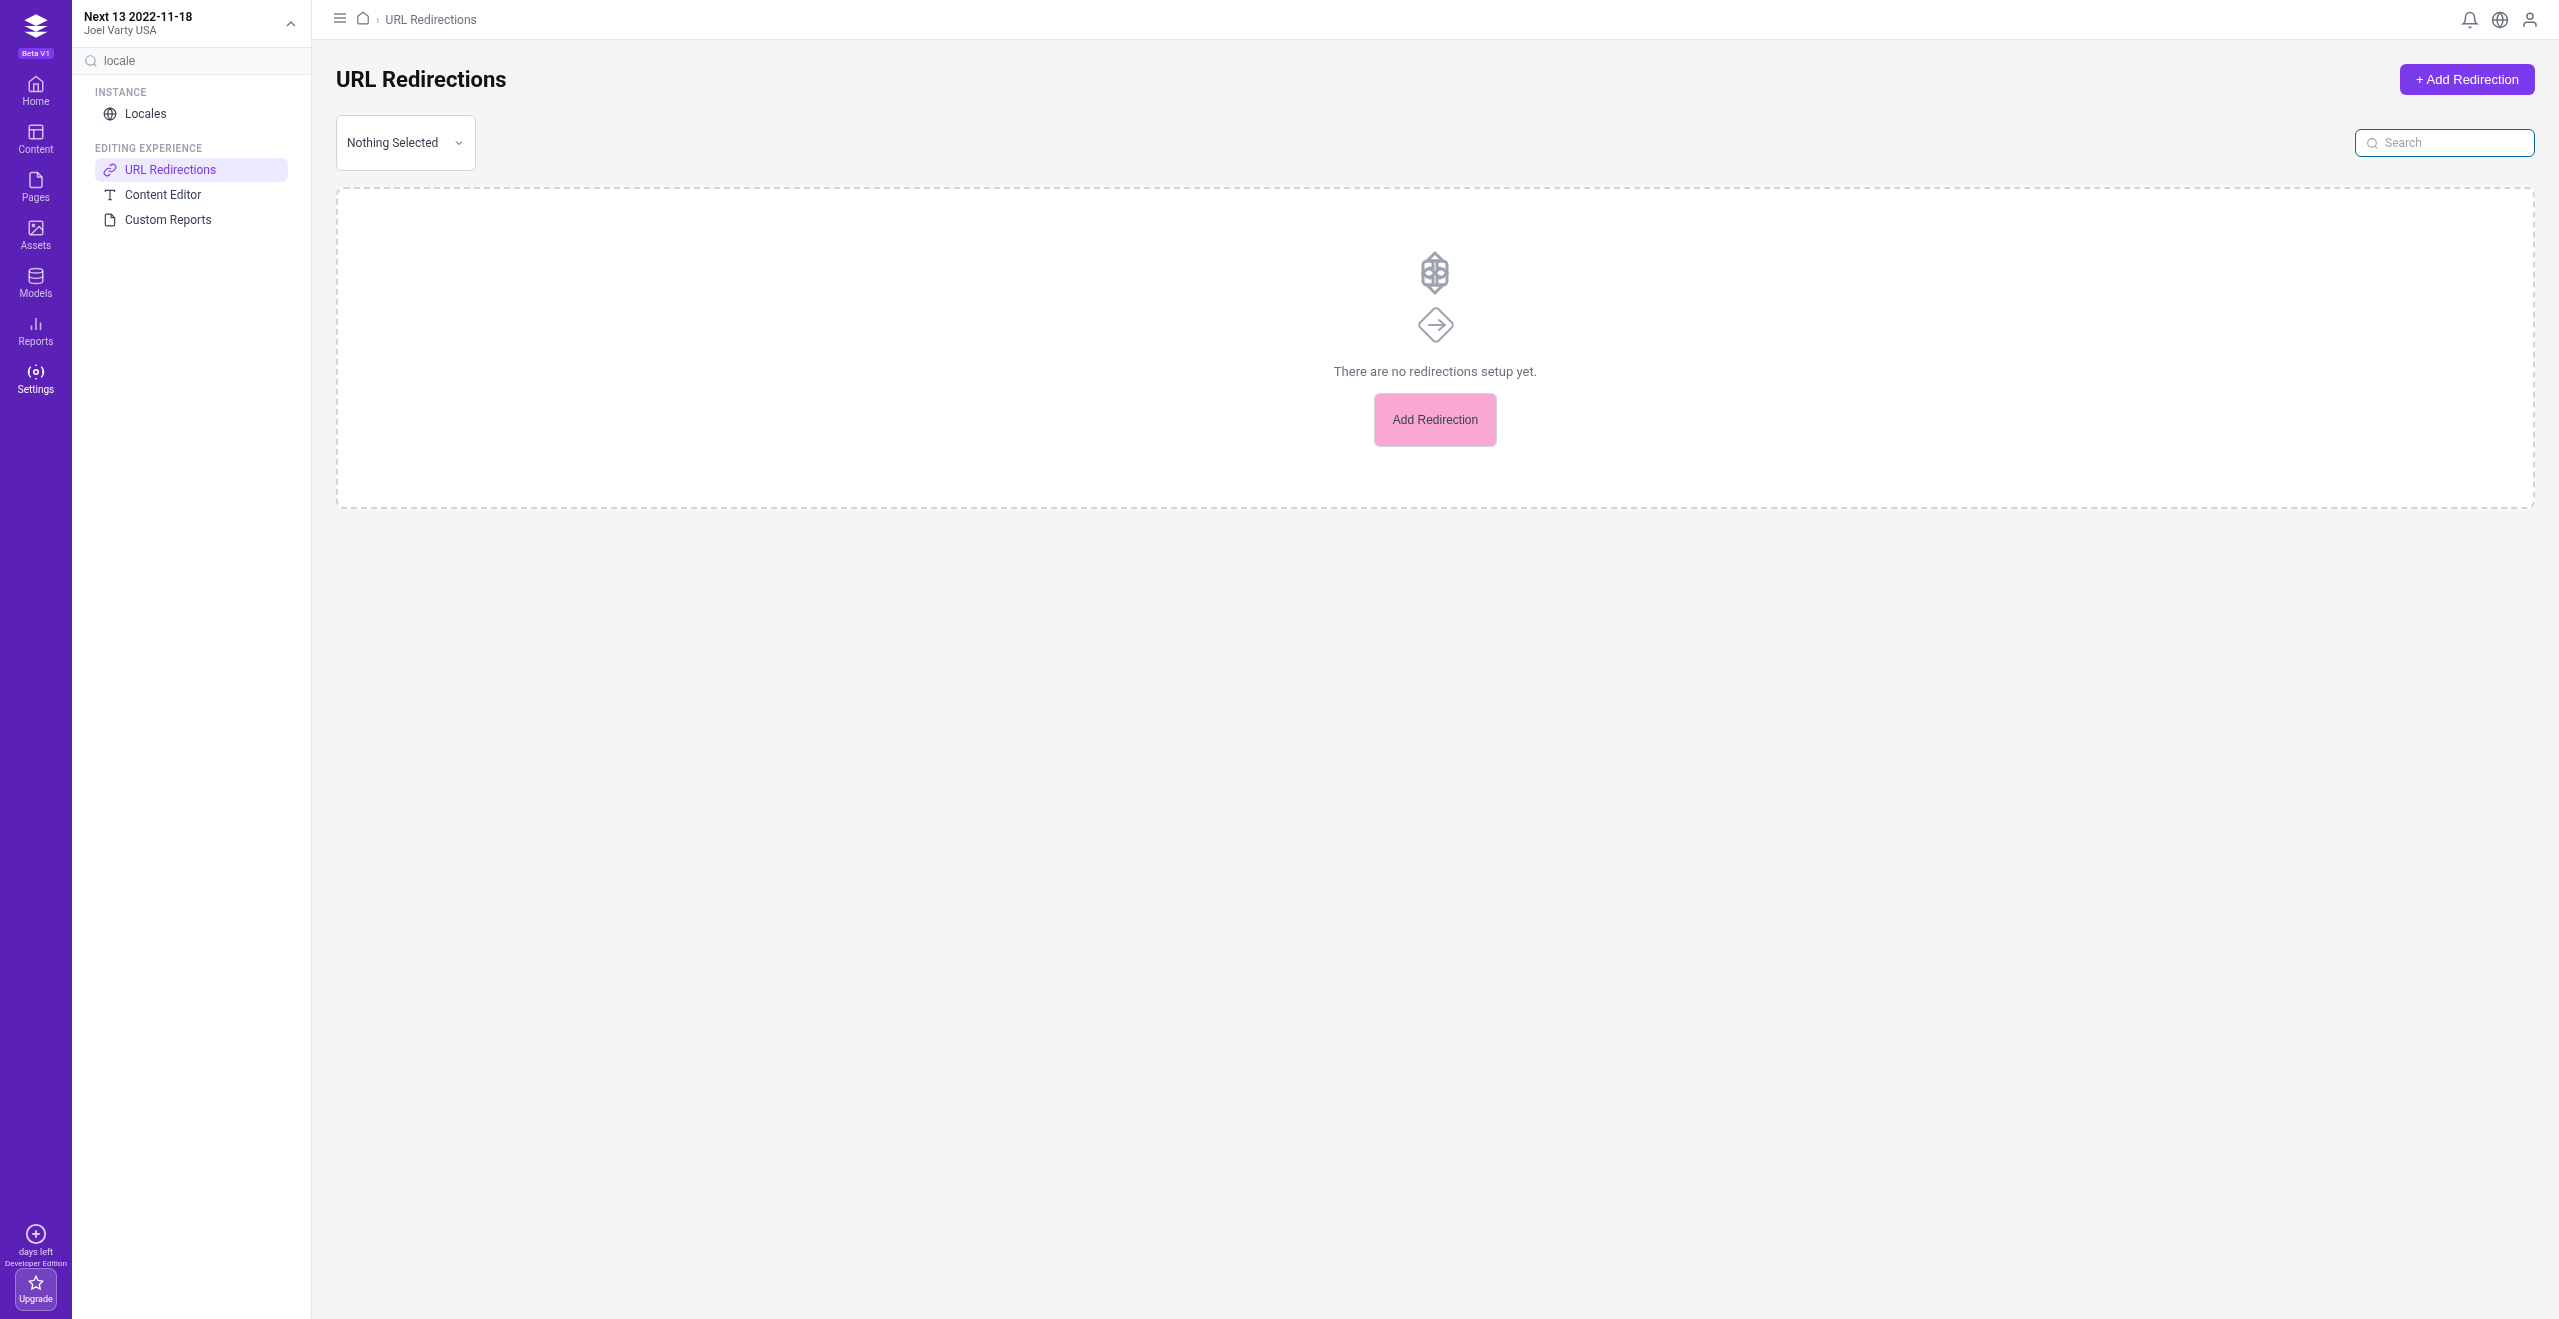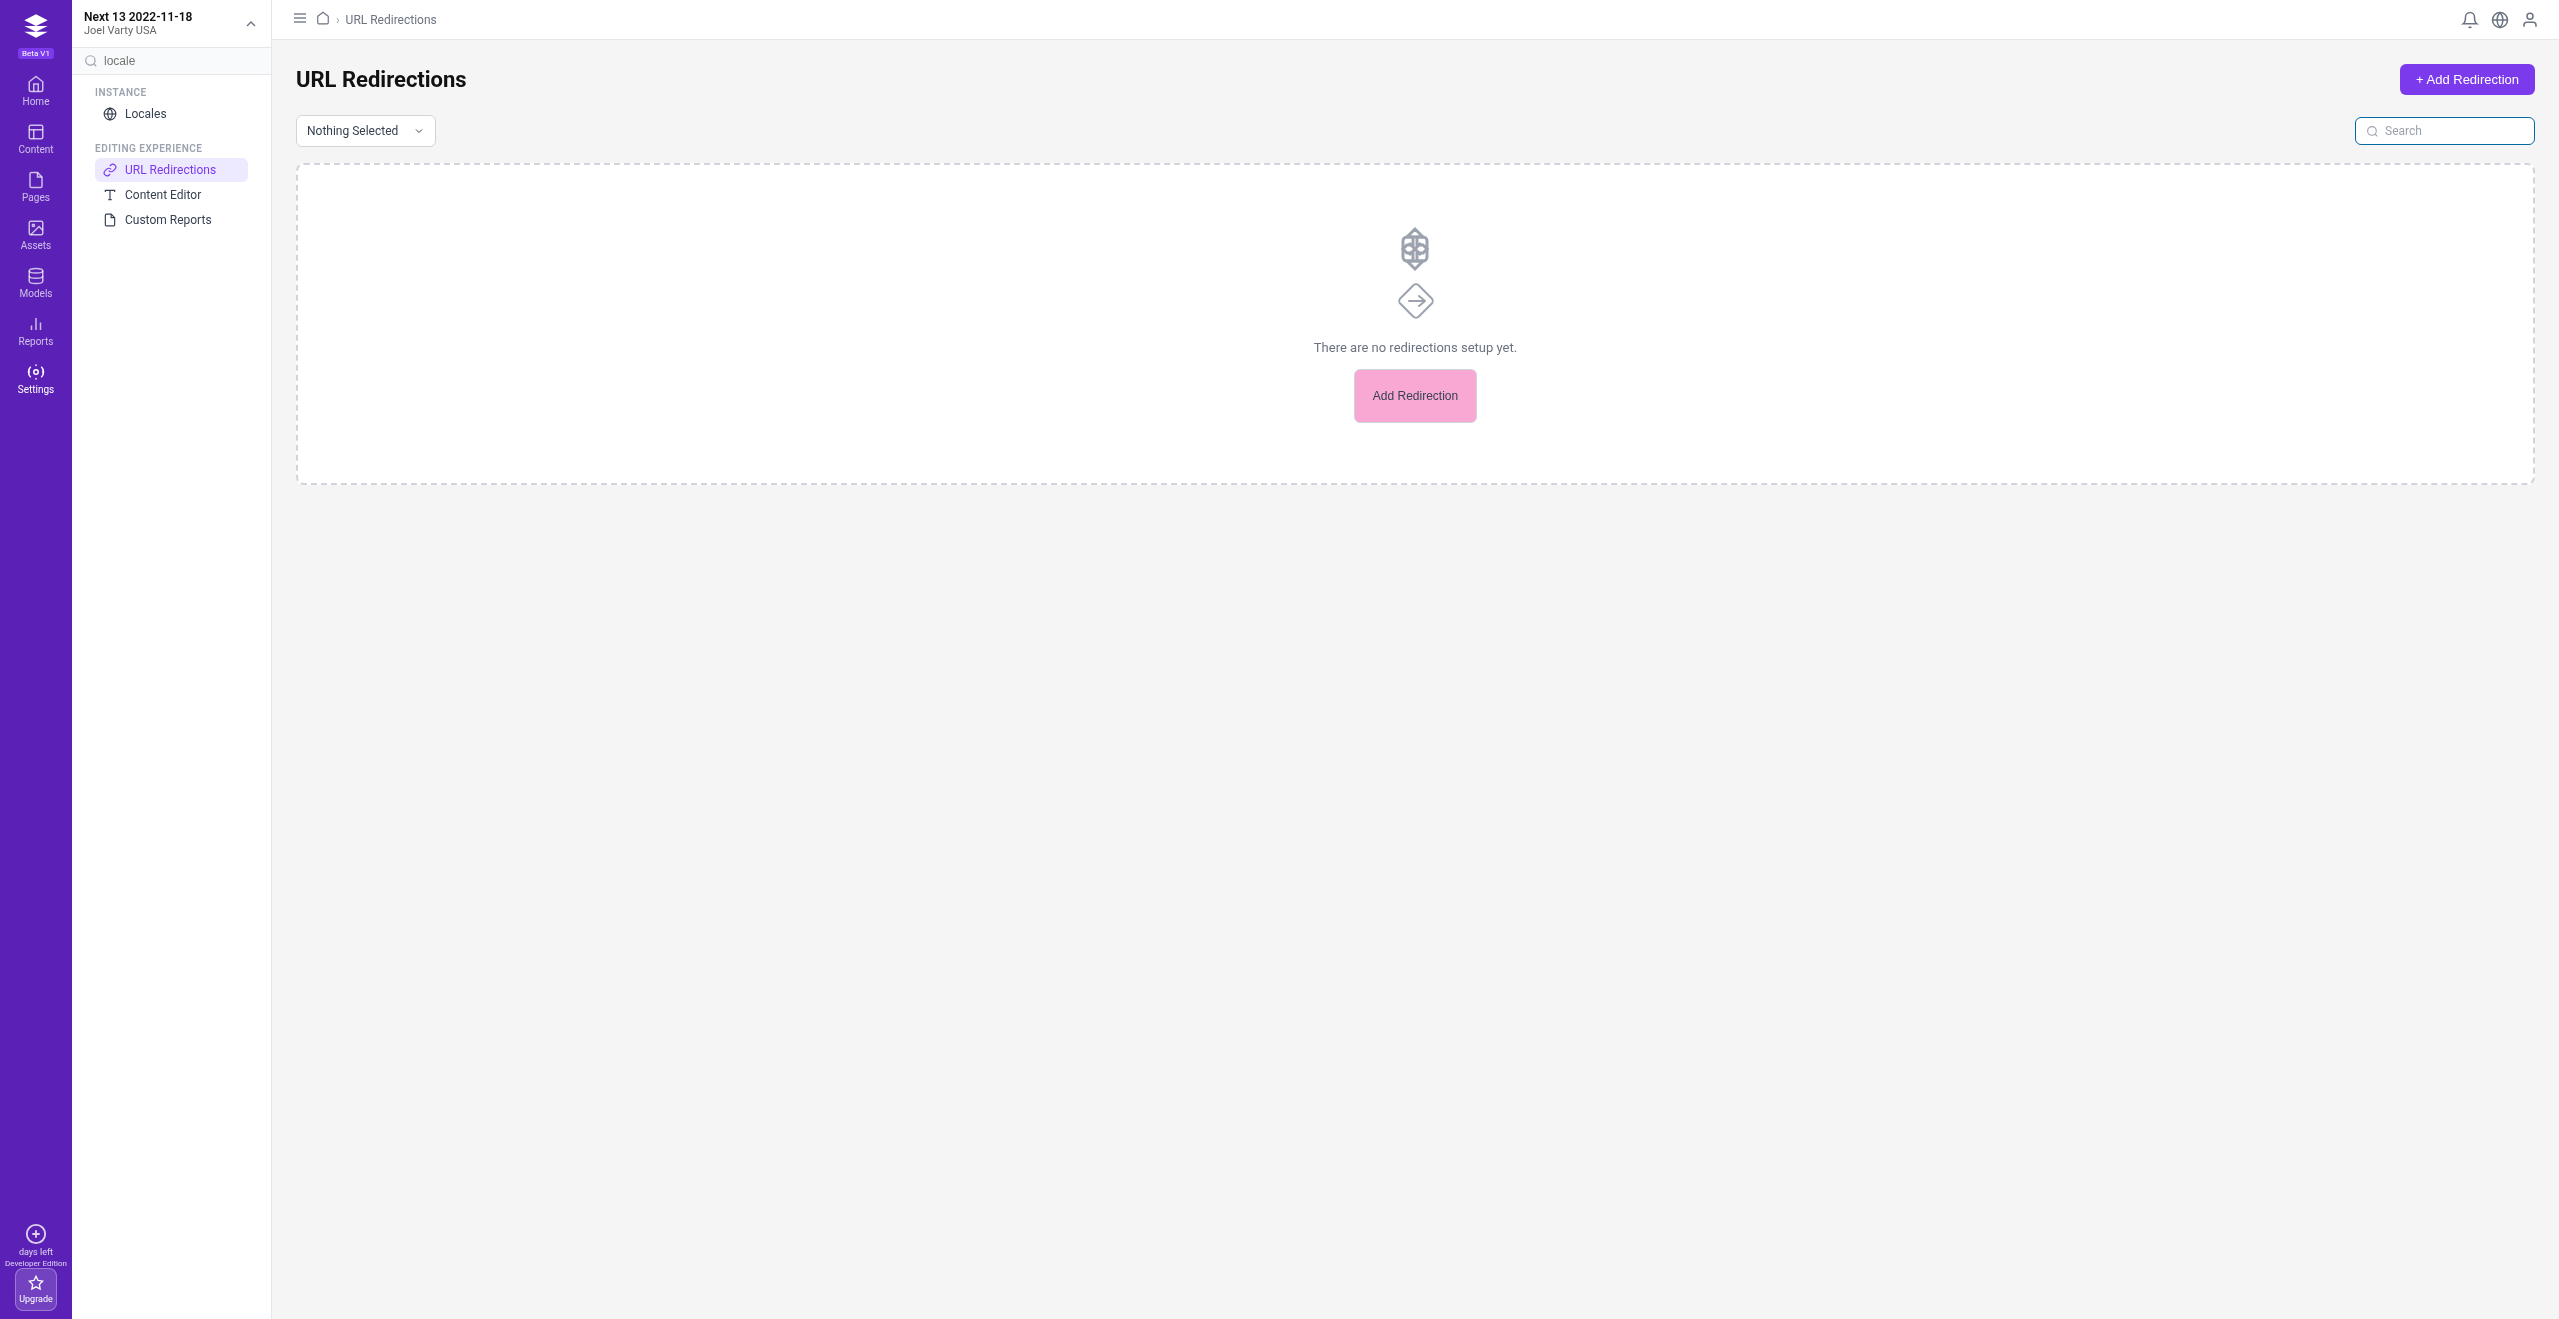--- a/index.html
+++ b/index.html
@@ -73,21 +73,21 @@
       display: flex;
       flex-direction: column;
       align-items: center;
       font-size: 9px;
       gap: 3px;
       width: 42px;
     }
 
     
     .left-panel {
-      width: 200px;
+      width: 240px;
       background: white;
       border-right: 1px solid #e5e7eb;
       display: flex;
       flex-direction: column;
       overflow-y: auto;
       flex-shrink: 0;
     }
     .top-bar {
       display: flex;
       align-items: center;
@@ -190,21 +190,21 @@
       align-items: center;
       justify-content: space-between;
       margin-bottom: 16px;
     }
     .select-dropdown {
       display: flex;
       align-items: center;
       gap: 6px;
       border: 1px solid #d1d5db;
       border-radius: 6px;
-      padding: 8px 10px;
+      padding: 20px 10px;
       background: white;
       cursor: pointer;
       font-size: 12px;
       color: #374151;
       min-width: 140px;
     }
     .search-input-wrap {
       display: flex;
       align-items: center;
       gap: 6px;

